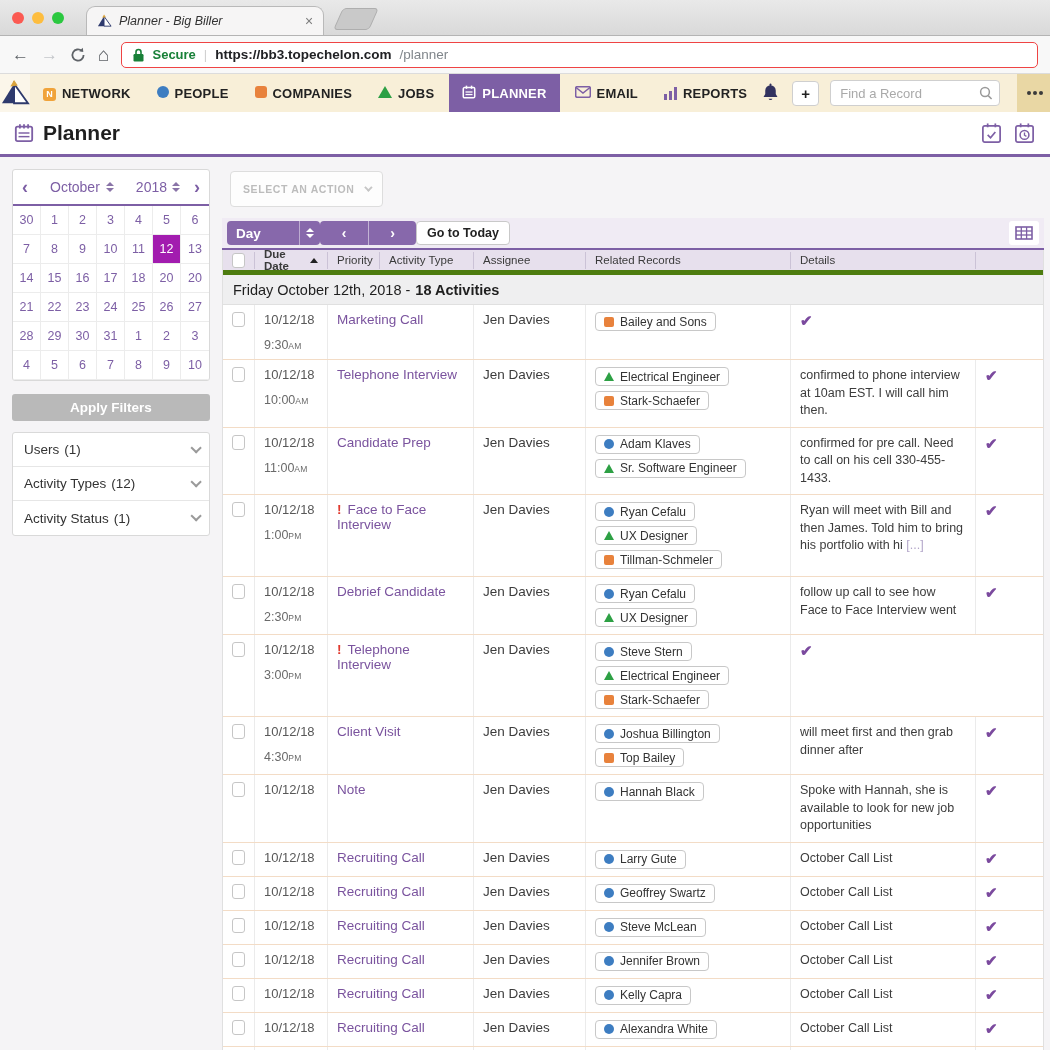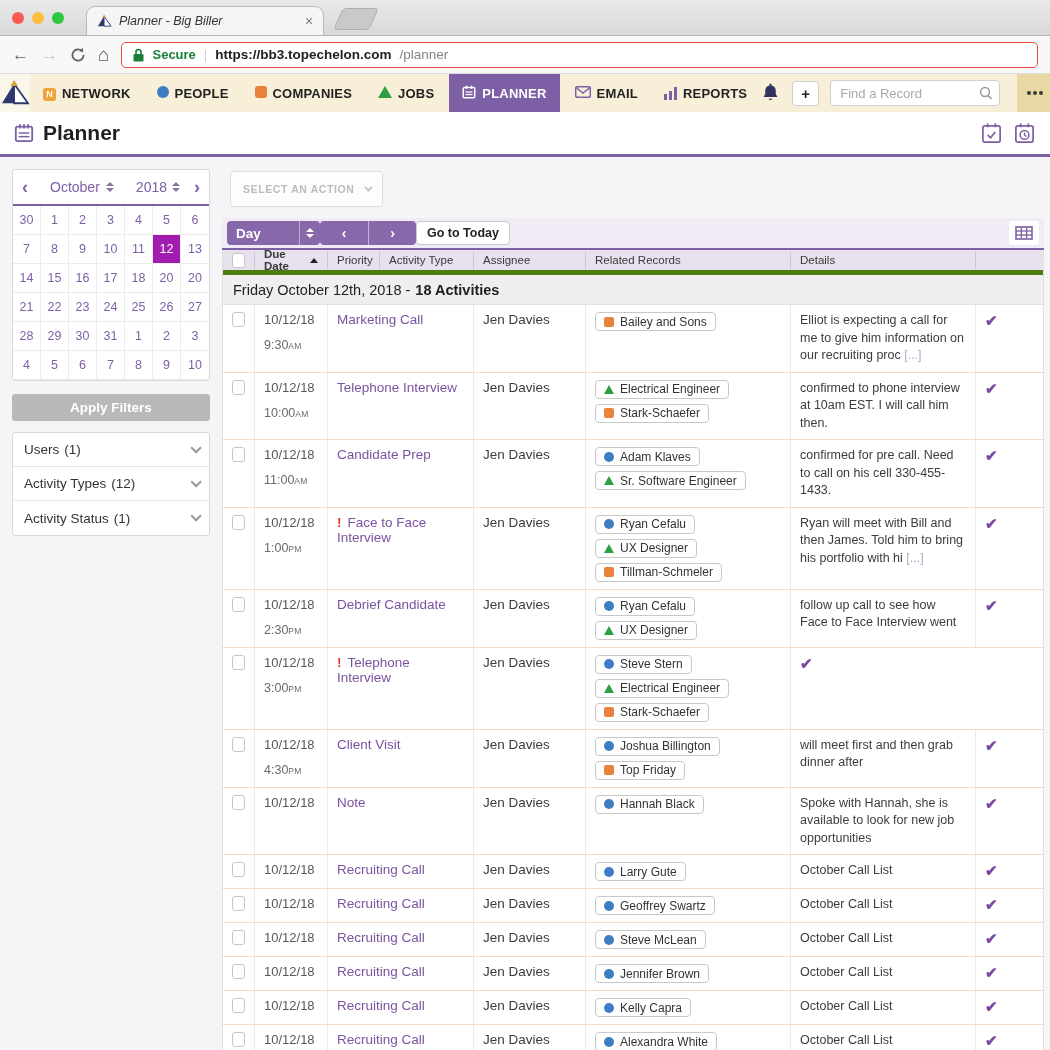--- a/index.html
+++ b/index.html
@@ -418,21 +418,20 @@
               <div class="time"><span>9:30</span><span class="ampm">AM</span></div>
             </div>
             <div class="c-act"><span class="lnk">Marketing Call</span></div>
             <div class="c-ass">Jen Davies</div>
             <div class="c-rel">
               <span class="tag">
                 <span class="k-company"></span>
                 <span>Bailey and Sons</span>
               </span>
             </div>
-            <div class="c-det"><span>Elliot is expecting a call for me to give him information on our recruiting proc </span><span class="more">[...]</span></div>
             <div class="c-done"><span>✔</span></div>
           </div>
           <div class="row">
             <div class="c-check">
               <span class="cbx"></span>
             </div>
             <div class="c-date">
               <div>10/12/18</div>
               <div class="time"><span>10:00</span><span class="ampm">AM</span></div>
             </div>
@@ -560,21 +559,21 @@
             </div>
             <div class="c-act"><span class="lnk">Client Visit</span></div>
             <div class="c-ass">Jen Davies</div>
             <div class="c-rel">
               <span class="tag">
                 <span class="k-person"></span>
                 <span>Joshua Billington</span>
               </span>
               <span class="tag">
                 <span class="k-company"></span>
-                <span>Top Friday</span>
+                <span>Top Bailey</span>
               </span>
             </div>
             <div class="c-det"><span>will meet first and then grab dinner after</span></div>
             <div class="c-done"><span>✔</span></div>
           </div>
           <div class="row">
             <div class="c-check">
               <span class="cbx"></span>
             </div>
             <div class="c-date">

